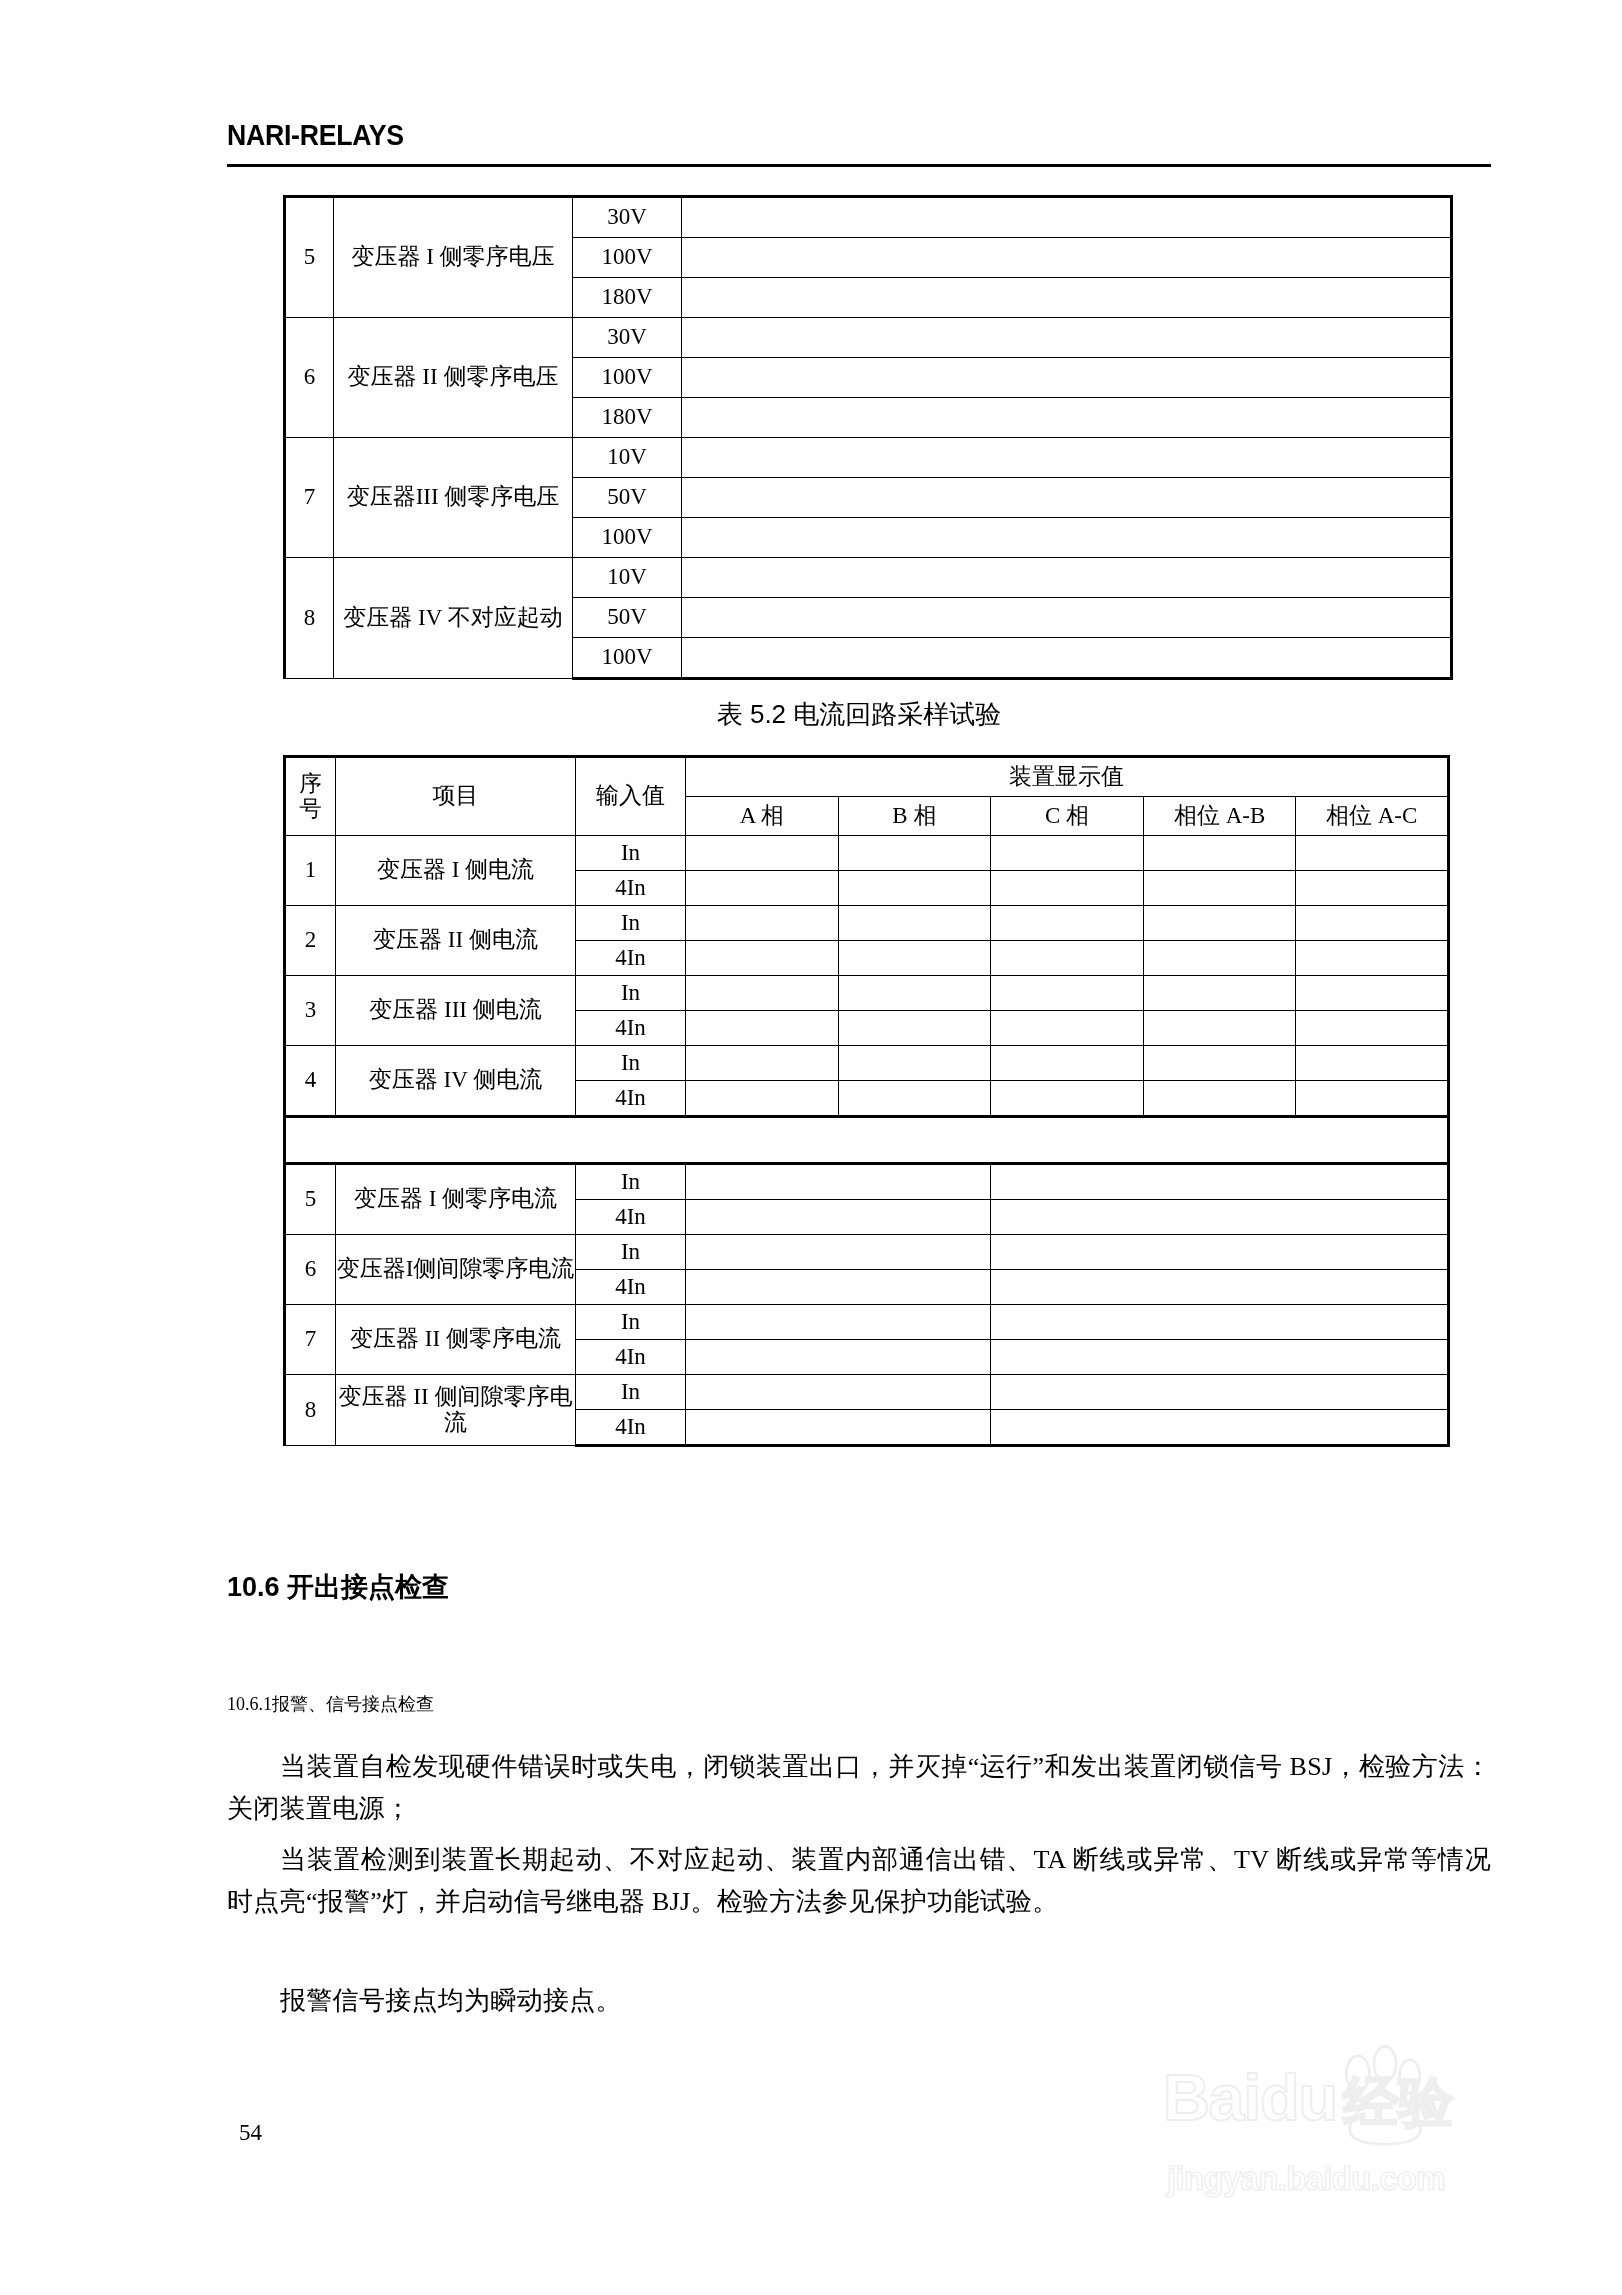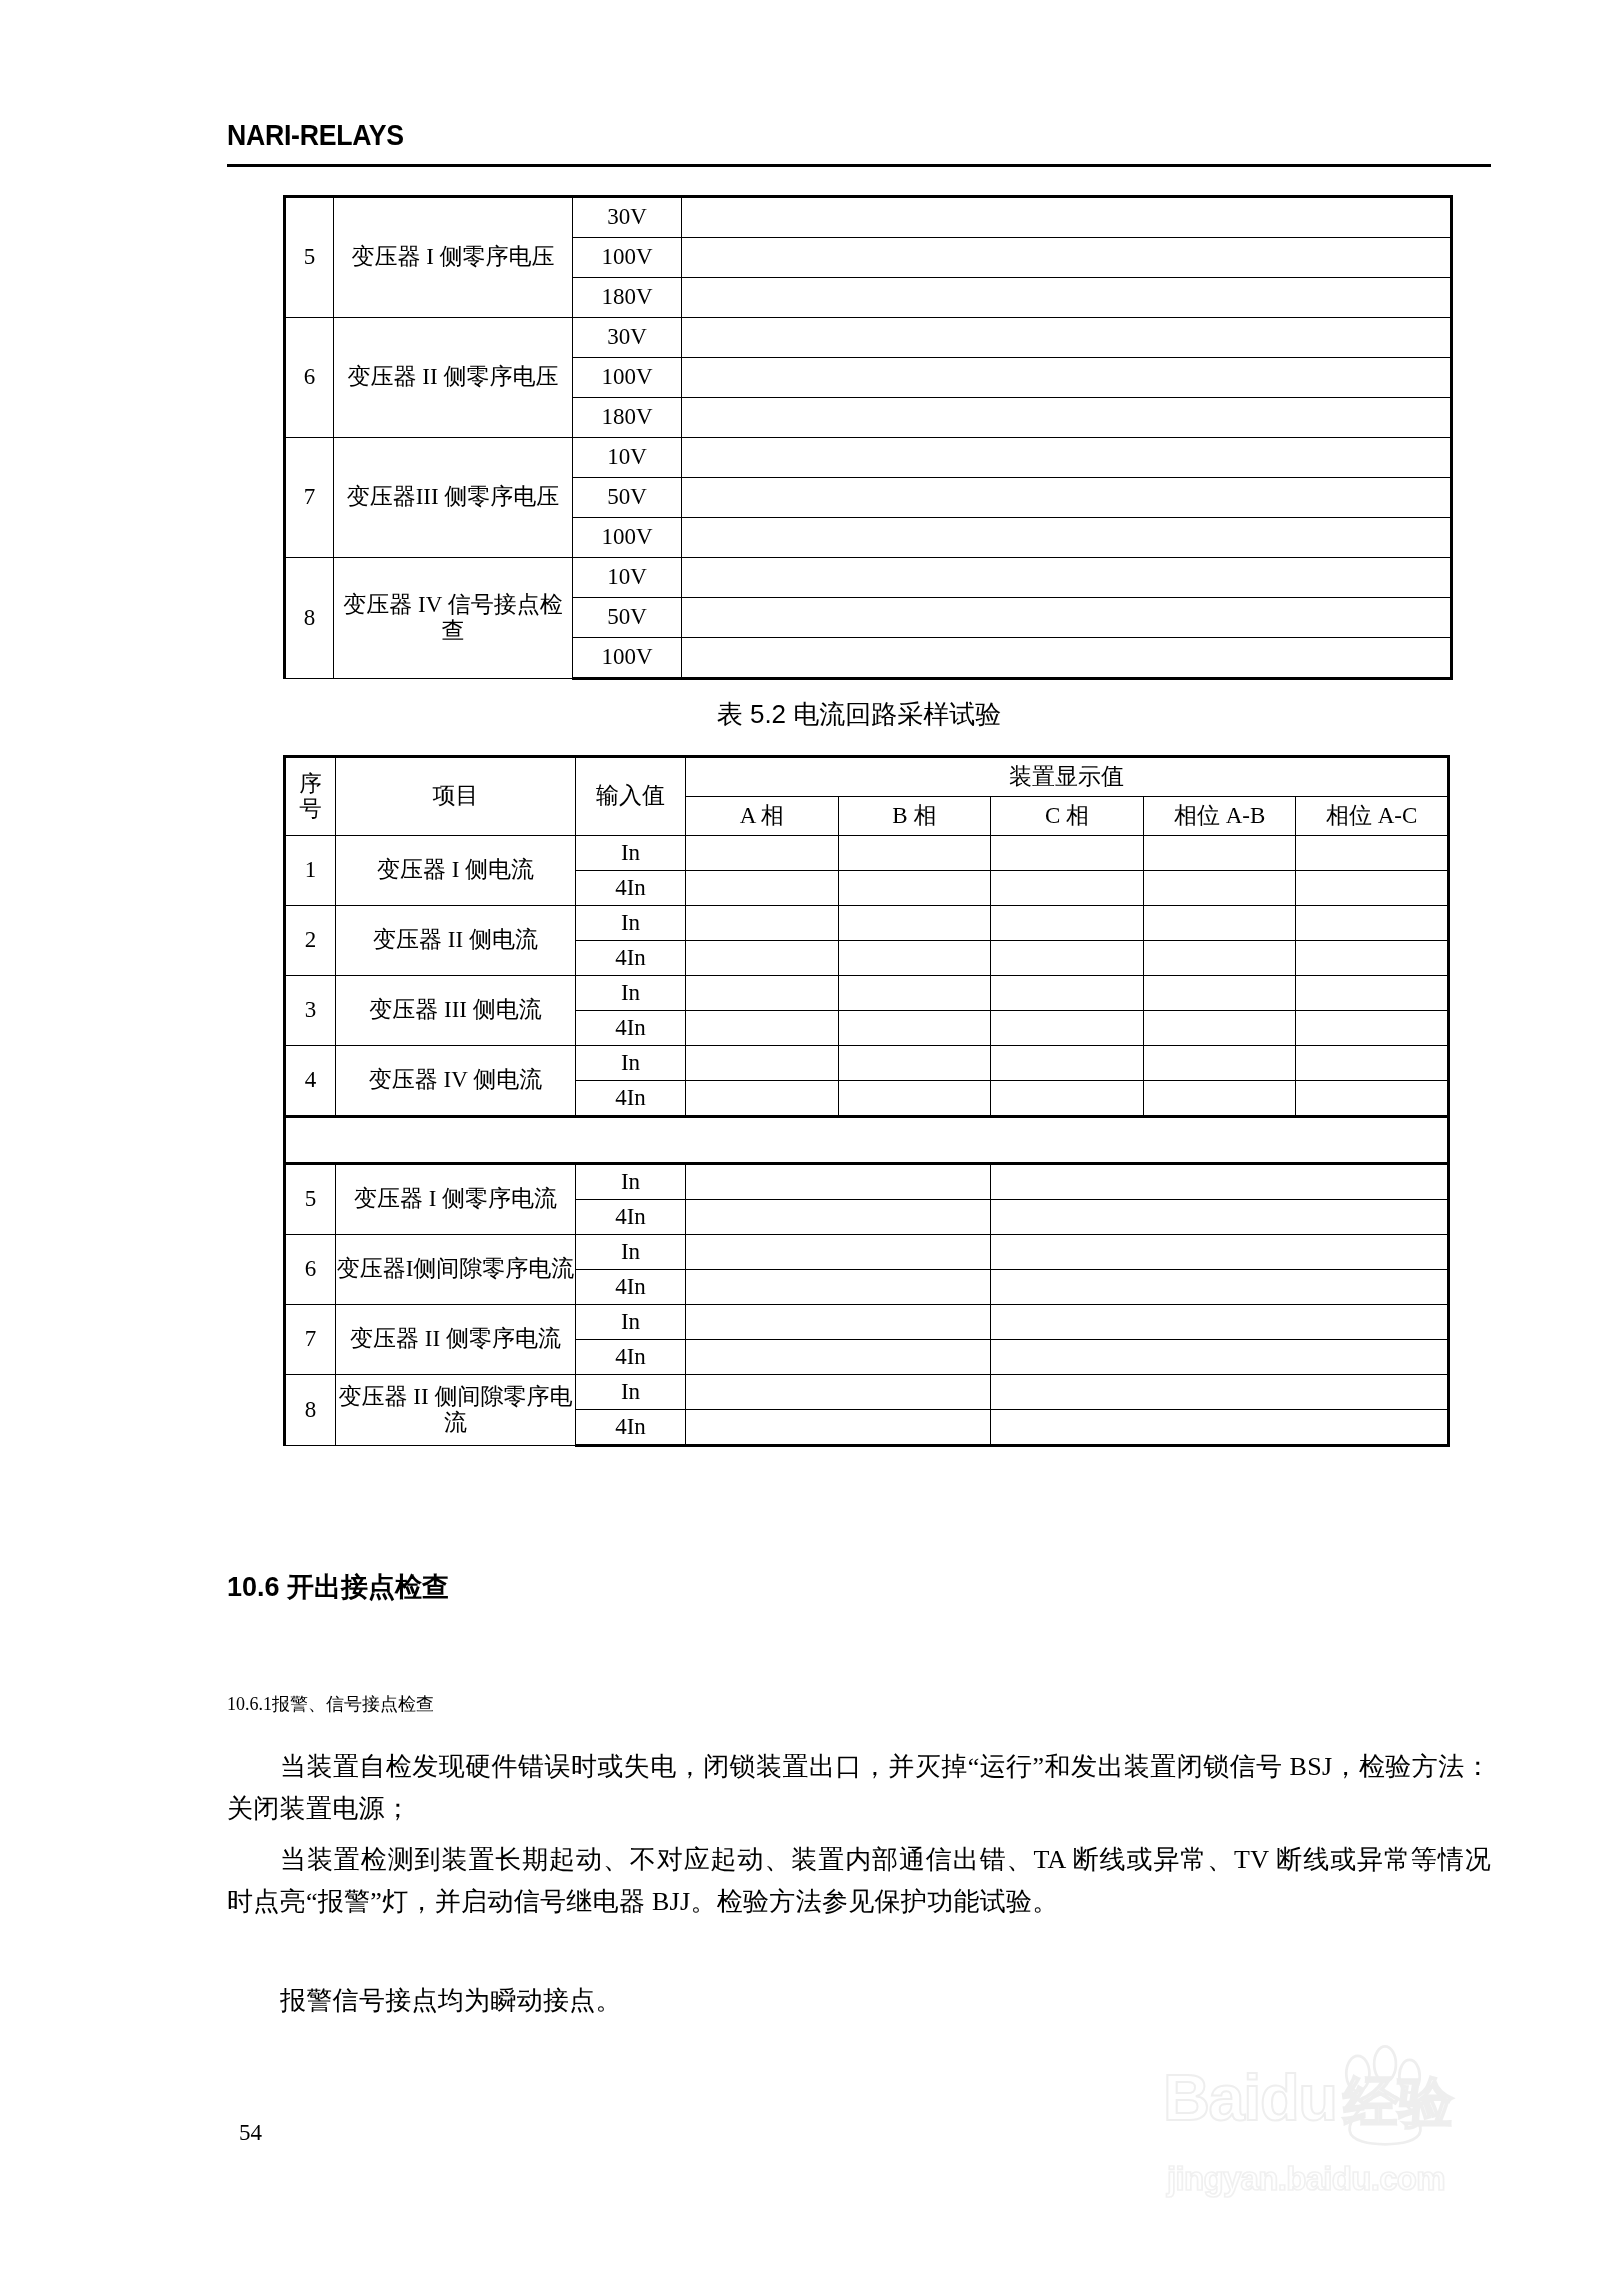--- a/index.html
+++ b/index.html
@@ -272,21 +272,21 @@
           <tr>
             <td class="c-input">50V</td>
             <td class="c-res outer-right"></td>
           </tr>
           <tr>
             <td class="c-input">100V</td>
             <td class="c-res outer-right"></td>
           </tr>
           <tr>
             <td class="c-no outer-left" rowspan="3">8</td>
-            <td class="c-item" rowspan="3">变压器 IV 信号接点检查</td>
+            <td class="c-item" rowspan="3">变压器 IV 不对应起动</td>
             <td class="c-input">10V</td>
             <td class="c-res outer-right"></td>
           </tr>
           <tr>
             <td class="c-input">50V</td>
             <td class="c-res outer-right"></td>
           </tr>
           <tr>
             <td class="c-input outer-bottom">100V</td>
             <td class="c-res outer-right outer-bottom"></td>

